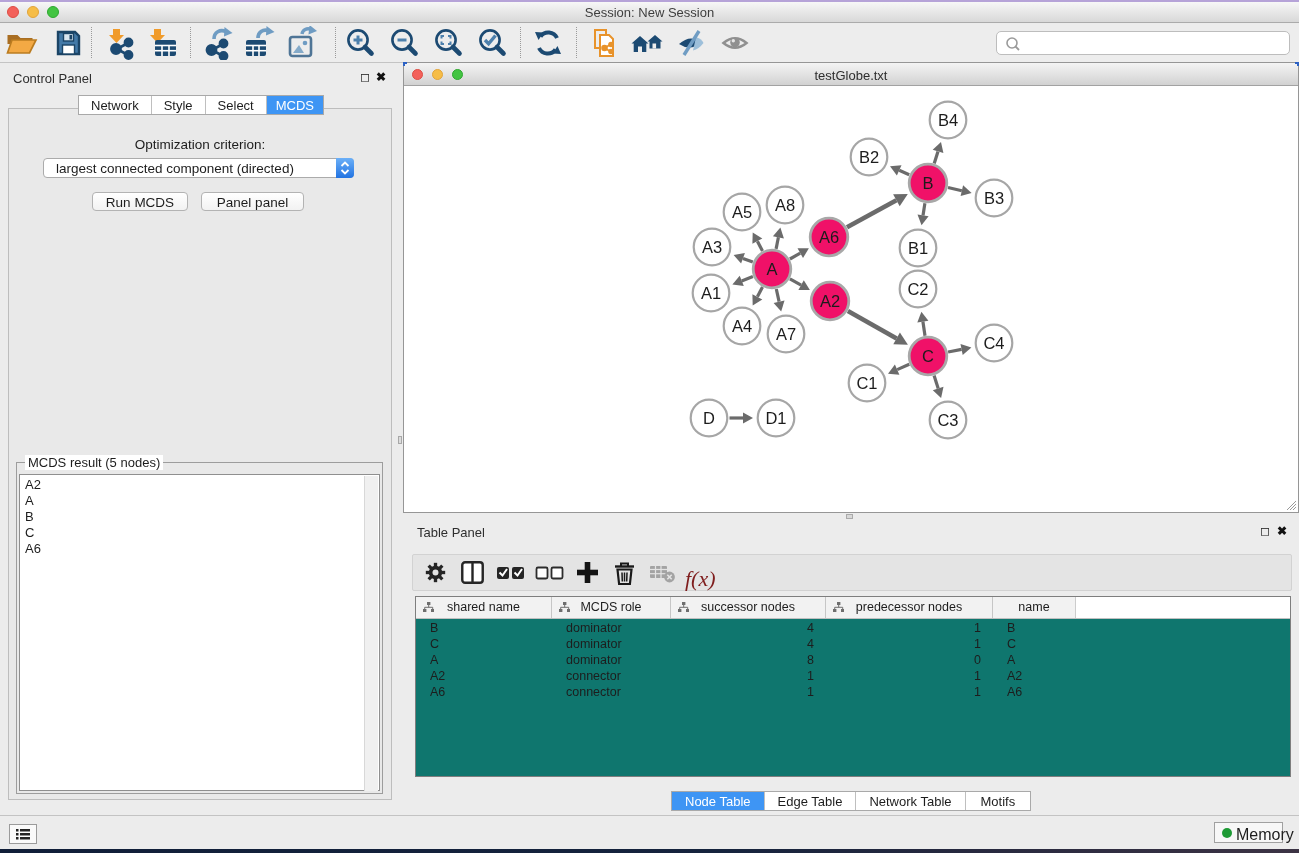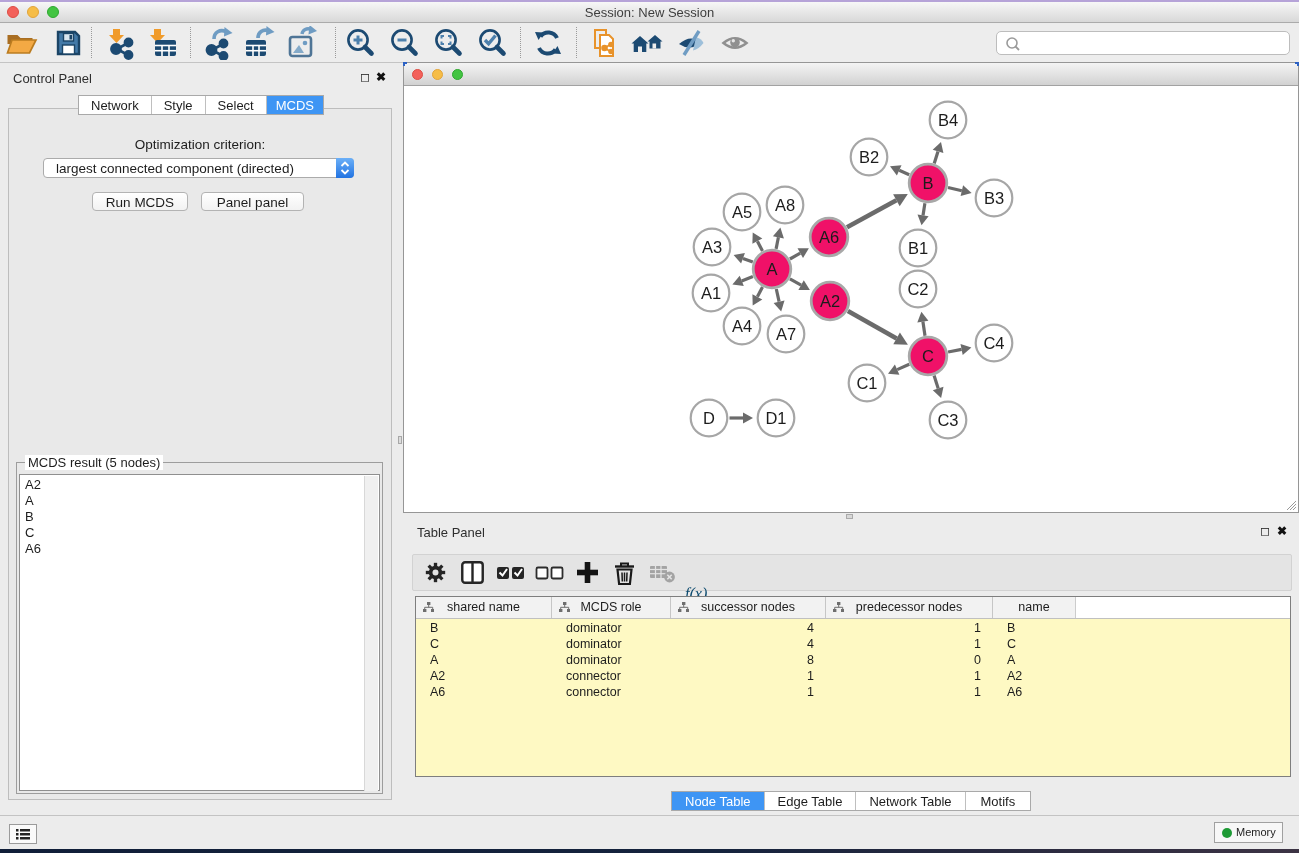--- a/index.html
+++ b/index.html
@@ -17,21 +17,21 @@
 .tabbar .sel{background:#3e95f4;color:#fff}
 .cpanel{left:8px;top:108px;width:384px;height:692px;background:#e9e9e9;border:1px solid #bdbdbd}
 .btn{background:linear-gradient(#ffffff,#f2f2f2);border:1px solid #b3b3b3;border-radius:4px;font-size:13.5px;text-align:center;padding-top:2px}
 .gbox{left:16px;top:462px;width:367px;height:332px;border:1px solid #9d9d9d}
 .glabel{left:8px;top:-8px;background:#ffffff;padding:0 3px;font-size:13px}
 .glist{left:2px;top:11px;width:361px;height:317px;background:#fff;border:1px solid #8f8f8f;font-size:13px;line-height:16px;padding:2px 0 0 5px}
 .gsb{right:1px;top:1px;width:14px;height:315px;background:#f0f0f0;border-left:1px solid #d8d8d8}
 .netwin{left:403px;top:62px;width:896px;height:451px;border:1px solid #969696;background:#fff}
 .ntitle{left:0;top:0;width:100%;height:23px;background:linear-gradient(#f4f4f4,#d2d2d2);border-bottom:1px solid #a2a2a2}
 .tpanel-toolbar{left:412px;top:554px;width:880px;height:37px;background:#e4e4e4;border:1px solid #d2d2d2;border-radius:2px}
-.ttable{left:415px;top:596px;width:876px;height:181px;background:#fef9c3;border:1px solid #7e7e7e;font-size:12.5px}
+.ttable{left:415px;top:596px;width:876px;height:181px;background:#0f766e;border:1px solid #7e7e7e;font-size:12.5px}
 .thead{display:flex;height:22px;border-bottom:1px solid #c0c0c0;background:#fff}
 .th{border-right:1px solid #c6c6c6;position:relative;text-align:center;padding-top:3px;font-size:12.5px;background:#f2f2f2}
 .trow{display:flex;height:16px;padding-top:1px}
 .td{padding:1px 12px 0 14px}
 .statusline{left:0;top:815px;width:1299px;height:1px;background:#c3c3c3}
 .wallpaper{left:0;top:849px;width:1299px;height:4px;background:linear-gradient(90deg,#101e38 0%,#15233d 55%,#27293f 75%,#3c3344 100%)}
 text{font-family:"Liberation Sans",sans-serif}
 </style></head><body>
 
 <div class="abs titlebar"></div>
@@ -203,20 +203,21 @@
 </div>
 
 <div class="abs" style="left:398px;top:436px;width:4px;height:8px;background:#dcdcdc;border:1px solid #a8a8a8"></div>
 <div class="abs" style="left:846px;top:514px;width:7px;height:5px;background:#d8d8d8;border:1px solid #aaa"></div>
 
 <div class="abs netwin">
   <div class="abs ntitle"></div>
   <div class="abs tl" style="left:8px;top:6px;width:11px;height:11px;background:#f3615b;border:1px solid #dd4d44"></div>
   <div class="abs tl" style="left:28px;top:6px;width:11px;height:11px;background:#f6bd47;border:1px solid #e2a43a"></div>
   <div class="abs tl" style="left:48px;top:6px;width:11px;height:11px;background:#43c442;border:1px solid #2fa830"></div>
+  <div class="abs" style="left:0;top:5px;width:100%;text-align:center;font-size:13px;color:#2e2e2e">testGlobe.txt</div>
   <svg class="abs" style="right:1px;bottom:1px" width="13" height="13">
       <path d="M3 12 L12 3 M6 12 L12 6 M9 12 L12 9" stroke="#9a9a9a" stroke-width="1"></path>
     </svg>
   <div class="abs" style="left:-1px;top:-1px;width:4px;height:4px;border-left:2px solid #2d62c4;border-top:2px solid #2d62c4"></div>
   <div class="abs" style="right:-1px;top:-1px;width:4px;height:4px;border-right:2px solid #2d62c4;border-top:2px solid #2d62c4"></div>
 </div>
 <svg class="abs" style="left:404px;top:86px" width="893" height="426" viewBox="404 86 893 426" font-family="Liberation Sans, sans-serif">
 <line x1="762.5" y1="250.9" x2="757.4" y2="241.2" stroke="#6b6b6b" stroke-width="3.2"></line>
 <polygon points="752.7,232.4 762.3,238.6 752.4,243.8" fill="#6b6b6b"></polygon>
 <line x1="776.1" y1="248.9" x2="778.4" y2="237.3" stroke="#6b6b6b" stroke-width="3.2"></line>
@@ -357,21 +358,21 @@
  <rect x="2" y="8" width="17" height="12" rx="1" fill="#a3a3a3"></rect>
  <g stroke="#e4e4e4" stroke-width="1.2">
       <line x1="2" y1="11.5" x2="19" y2="11.5"></line>
       <line x1="7.5" y1="8" x2="7.5" y2="20"></line>
       <line x1="13" y1="8" x2="13" y2="20"></line>
       <line x1="2" y1="15.7" x2="19" y2="15.7"></line>
     </g>
  <circle cx="21.5" cy="19" r="5.4" fill="#a3a3a3"></circle>
  <path d="M19.3 16.8 l4.4 4.4 M23.7 16.8 l-4.4 4.4" stroke="#e4e4e4" stroke-width="1.6"></path>
 </svg>
-<div class="abs" style="left:685px;top:585px;font-family:'Liberation Serif',serif;font-style:italic;font-size:16px;color:#0c4a6e">f(x)</div>
+<div class="abs" style="left:685px;top:566px;font-family:'Liberation Serif',serif;font-style:italic;font-size:22px;color:#7f1d1d">f(x)</div>
 
 <div class="abs ttable">
   <div class="thead">
     <div class="th" style="width:136px"><svg style="position:absolute;left:7px;top:5px" width="11" height="11">
           <g fill="#6e6e6e">
             <rect x="4" y="0" width="3.4" height="3"></rect>
             <rect x="0" y="7" width="3.4" height="3"></rect>
             <rect x="8" y="7" width="3.4" height="3"></rect>
           </g>
           <path d="M5.7 3 v2.3 M1.7 7 v-1.7 h8 V7" stroke="#6e6e6e" fill="none" stroke-width="1"></path>
@@ -451,16 +452,16 @@
       <g fill="#222">
         <rect x="6" y="4" width="2.5" height="2.5"></rect>
         <rect x="10" y="4" width="10" height="2.5"></rect>
         <rect x="6" y="8" width="2.5" height="2.5"></rect>
         <rect x="10" y="8" width="10" height="2.5"></rect>
         <rect x="6" y="12" width="2.5" height="2.5"></rect>
         <rect x="10" y="12" width="10" height="2.5"></rect>
       </g>
     </svg>
 </div>
-<div class="abs" style="left:1214px;top:822px;width:69px;height:21px;background:#f7f7f7;border:1px solid #a0a0a0;font-size:11px;padding:3px 0 0 21px">Memory
+<div class="abs" style="left:1214px;top:822px;width:69px;height:21px;background:#f7f7f7;border:1px solid #a0a0a0;font-size:16px;padding:3px 0 0 21px">Memory
   <div class="abs" style="left:7px;top:5px;width:10px;height:10px;border-radius:50%;background:#1d9a35"></div>
 </div>
 <div class="abs wallpaper"></div>
 
 </body></html>

